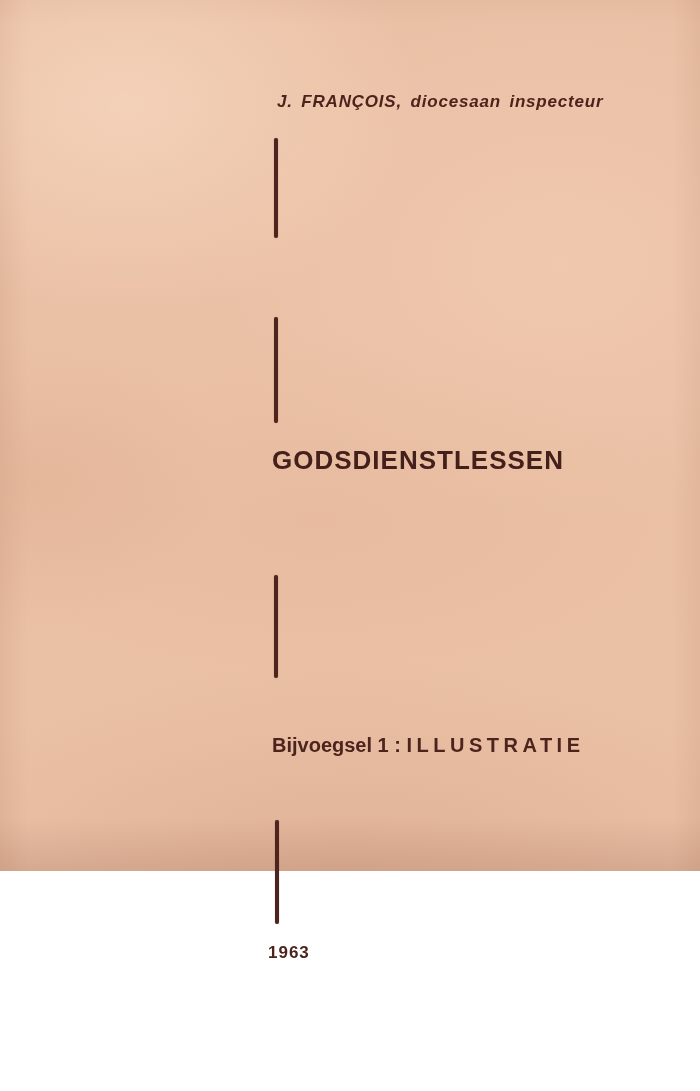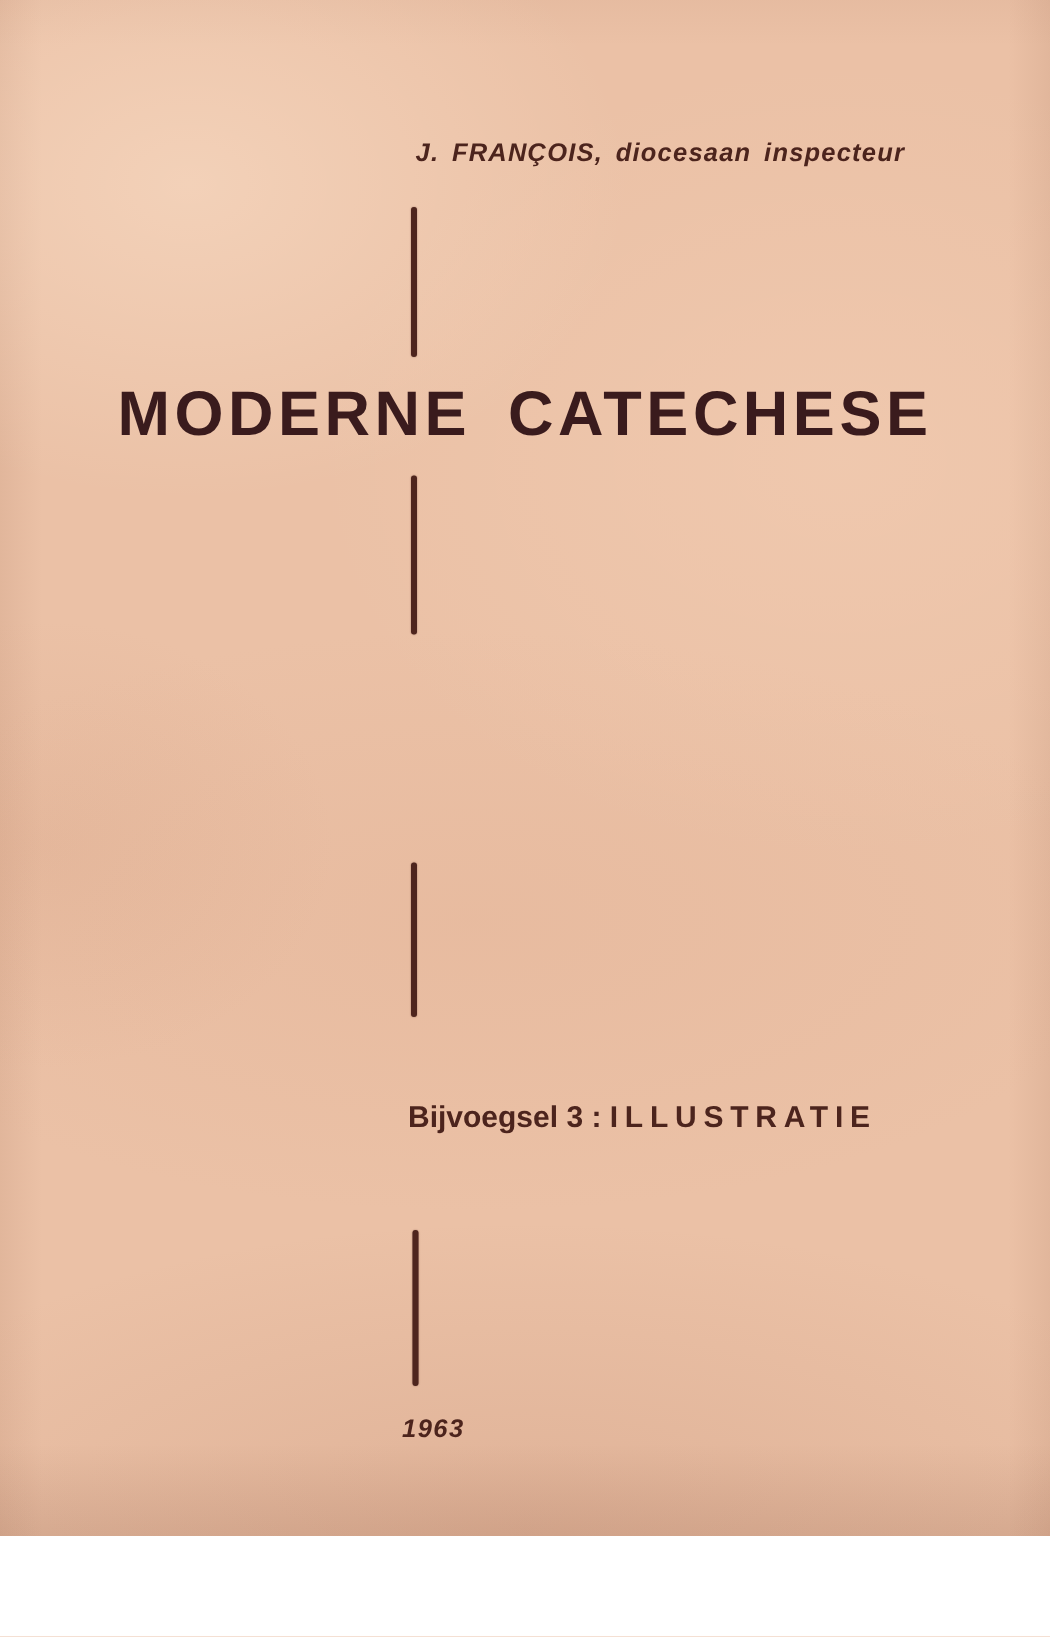--- a/index.html
+++ b/index.html
@@ -7,21 +7,21 @@
     padding: 0;
     width: 700px;
     height: 1091px;
     overflow: hidden;
     font-family: "Liberation Sans", sans-serif;
   }
 
   .cover {
     position: relative;
     width: 700px;
-    height: 1024px;
+    height: 871px;
     background-color: #ebc1a6;
     background-image:
       radial-gradient(ellipse 420px 300px at 18% 12%, rgba(255, 233, 212, 0.40), rgba(255,233,212,0) 70%),
       radial-gradient(ellipse 500px 380px at 80% 30%, rgba(255, 224, 200, 0.22), rgba(255,224,200,0) 70%),
       radial-gradient(ellipse 600px 260px at 45% 60%, rgba(216, 160, 130, 0.18), rgba(216,160,130,0) 75%),
       radial-gradient(ellipse 700px 300px at 50% 100%, rgba(170, 110, 85, 0.18), rgba(170,110,85,0) 70%),
       radial-gradient(ellipse 260px 200px at 4% 55%, rgba(205, 150, 120, 0.20), rgba(205,150,120,0) 75%),
       linear-gradient(to right, rgba(140, 85, 60, 0.10), rgba(140,85,60,0) 4%, rgba(140,85,60,0) 96%, rgba(140, 85, 60, 0.10)),
       linear-gradient(to bottom, rgba(140, 85, 60, 0.05), rgba(140,85,60,0) 3%, rgba(140,85,60,0) 94%, rgba(120, 70, 50, 0.16));
   }
@@ -83,21 +83,20 @@
   .supplement .spaced {
     letter-spacing: 4.5px;
     text-align: center;
   }
 
   .year {
     left: 268px;
     top: 944px;
     font-size: 17px;
     font-weight: bold;
-    font-style: italic;
     letter-spacing: 1px;
   }
 
   .vrule {
     position: absolute;
     width: 4px;
     background: #4e251e;
     border-radius: 2px;
     box-shadow: 0 0 1px rgba(78, 37, 30, 0.6);
   }
@@ -108,30 +107,30 @@
 </style>
 </head>
 <body>
 
 <div class="cover">
 
   <div class="txt author">J. FRANÇOIS, diocesaan inspecteur</div>
 
   <div class="vrule vrule-1"></div>
 
-  <div class="txt title">MODERNE CATECHESE</div>
 
   <div class="vrule vrule-2"></div>
 
+  <div class="txt subtitle">GODSDIENSTLESSEN</div>
 
 
   <div class="vrule vrule-3"></div>
 
   <div class="txt supplement">
-    <span>Bijvoegsel 3 :</span>
+    <span>Bijvoegsel 1 :</span>
     <span class="spaced">ILLUSTRATIE</span>
   </div>
 
   <div class="vrule vrule-4"></div>
 
   <div class="txt year">1963</div>
 
 </div>
 
 </body></html>

